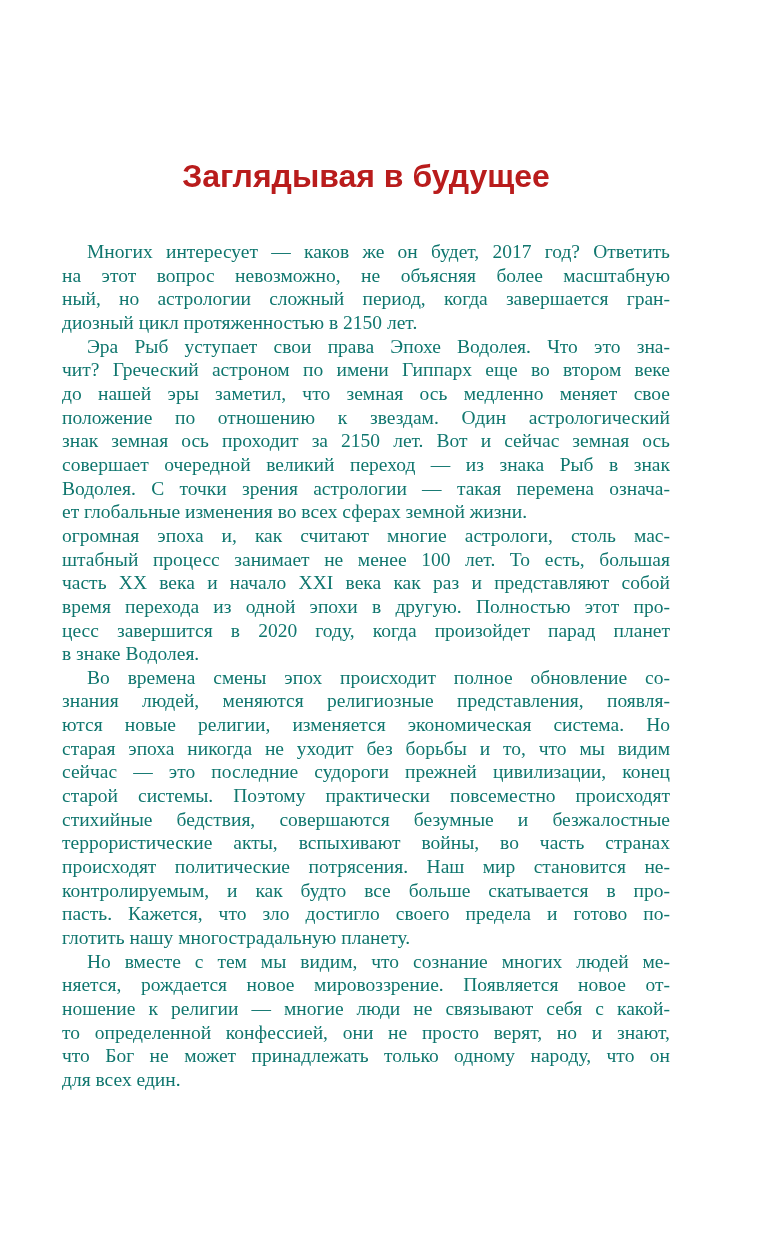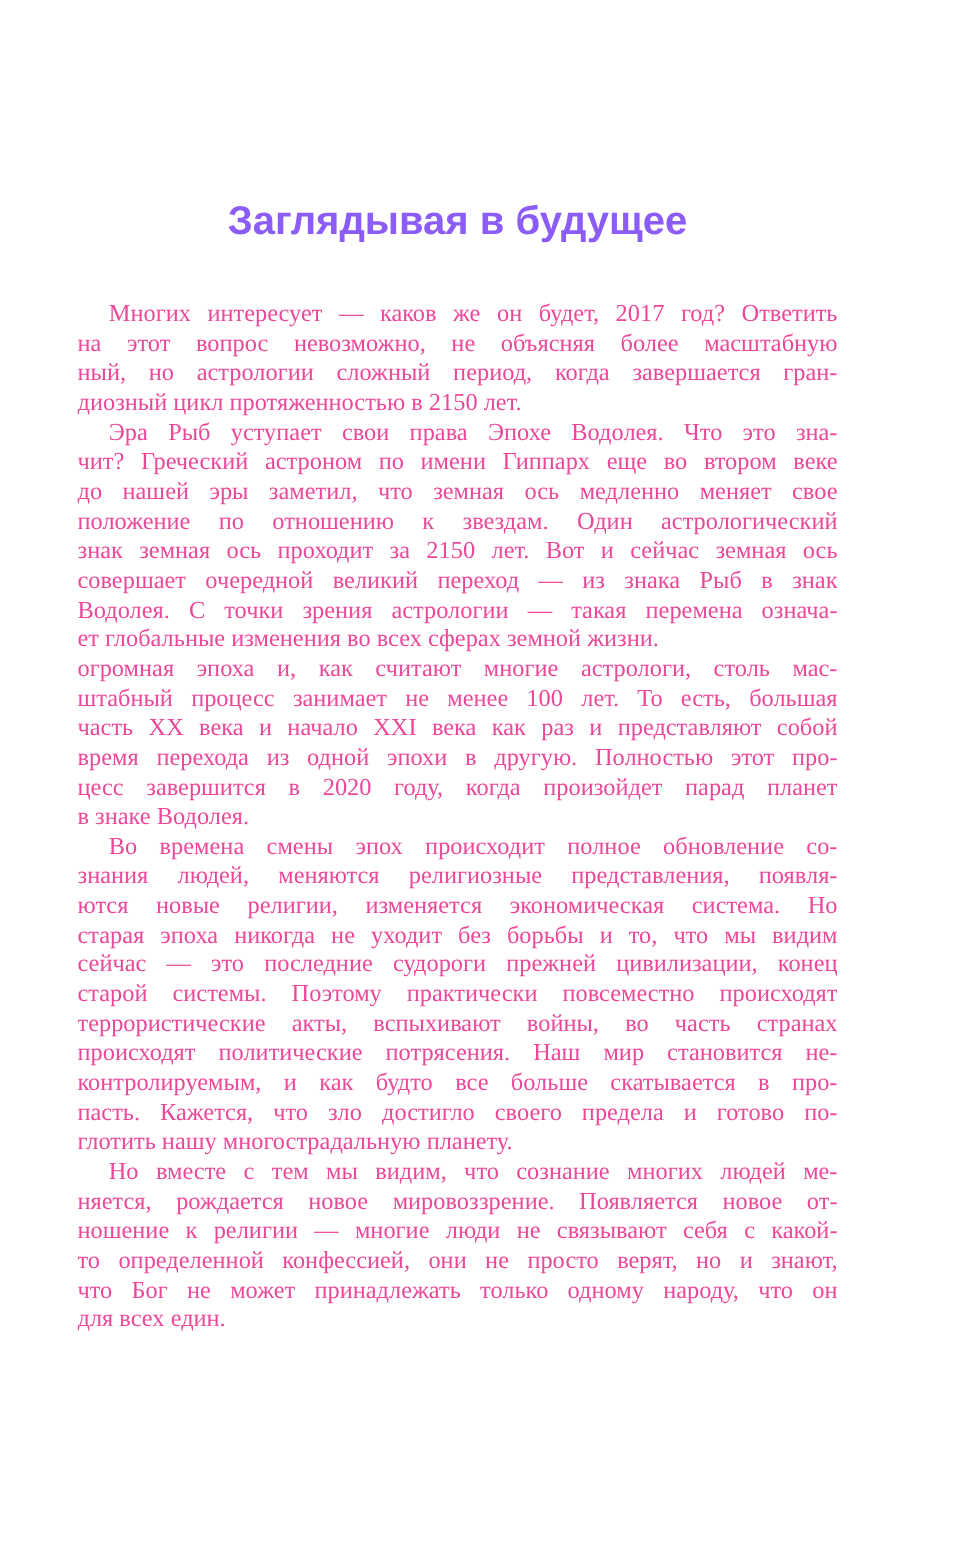--- a/index.html
+++ b/index.html
@@ -22,27 +22,27 @@
   .chapter-title {
     margin: 0;
     padding-top: 156px;
     margin-bottom: 44px;
     text-align: center;
     font-family: "Liberation Sans", sans-serif;
     font-weight: 700;
     font-size: 32px;
     line-height: 40px;
     letter-spacing: 0px;
-    color: #8b5cf6;
+    color: #b91c1c;
   }
   .text-block {
     font-family: "Liberation Serif", serif;
     font-size: 19.5px;
     line-height: 23.66px;
-    color: #ec4899;
+    color: #0f766e;
   }
   .para {
     margin: 0;
     padding: 0;
   }
   .line {
     height: 23.66px;
     overflow: hidden;
     text-align: justify;
     text-align-last: justify;
@@ -87,20 +87,21 @@
           <div class="line">цесс завершится в 2020 году, когда произойдет парад планет</div>
           <div class="line last">в знаке Водолея.</div>
         </div>
         <div class="para">
           <div class="line first">Во времена смены эпох происходит полное обновление со-</div>
           <div class="line">знания людей, меняются религиозные представления, появля-</div>
           <div class="line">ются новые религии, изменяется экономическая система. Но</div>
           <div class="line">старая эпоха никогда не уходит без борьбы и то, что мы видим</div>
           <div class="line">сейчас — это последние судороги прежней цивилизации, конец</div>
           <div class="line">старой системы. Поэтому практически повсеместно происходят</div>
+          <div class="line">стихийные бедствия, совершаются безумные и безжалостные</div>
           <div class="line">террористические акты, вспыхивают войны, во часть странах</div>
           <div class="line">происходят политические потрясения. Наш мир становится не-</div>
           <div class="line">контролируемым, и как будто все больше скатывается в про-</div>
           <div class="line">пасть. Кажется, что зло достигло своего предела и готово по-</div>
           <div class="line last">глотить нашу многострадальную планету.</div>
         </div>
         <div class="para">
           <div class="line first">Но вместе с тем мы видим, что сознание многих людей ме-</div>
           <div class="line">няется, рождается новое мировоззрение. Появляется новое от-</div>
           <div class="line">ношение к религии — многие люди не связывают себя с какой-</div>

